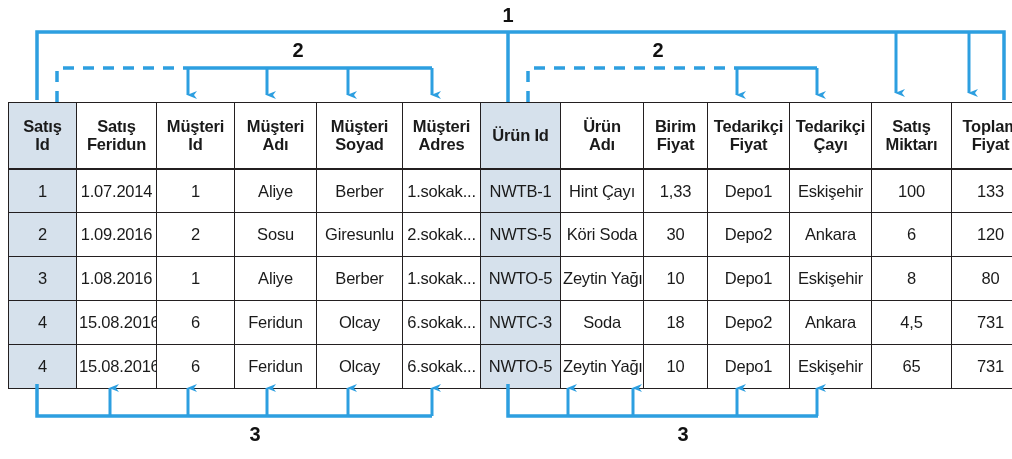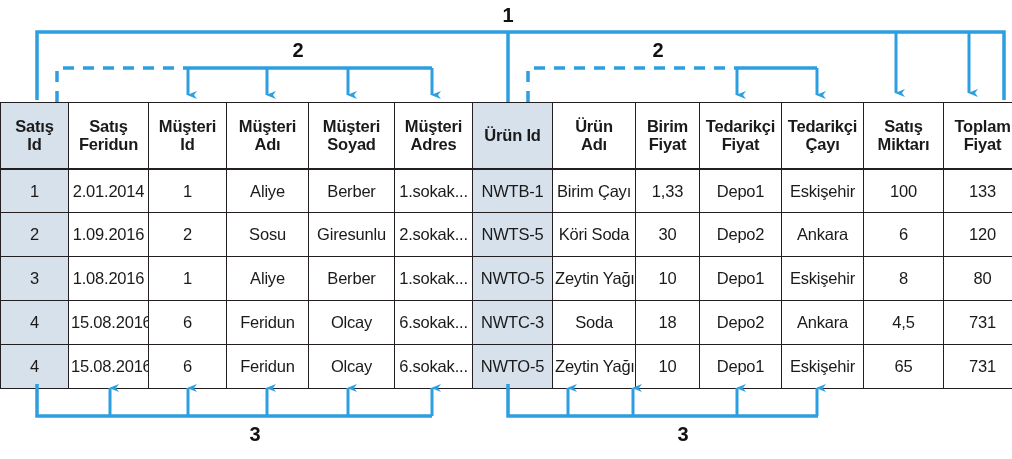--- a/index.html
+++ b/index.html
@@ -35,21 +35,21 @@
     font-weight: bold;
     font-size: 20px;
     color: #111111;
     line-height: 1;
     text-align: center;
   }
 
   
   #tbl-wrap {
     position: absolute;
-    left: 0; top: 102px;
+    left: 8px; top: 102px;
     width: 1000px;
   }
   table.sheet {
     border-collapse: collapse;
     width: 1012px;
     table-layout: fixed;
     background: #ffffff;
   }
   table.sheet th, table.sheet td {
     border: 1px solid #231f20;
@@ -193,27 +193,27 @@
           </th>
           <th>
             <span class="hdr-line">Toplam</span>
             <span class="hdr-line">Fiyat</span>
           </th>
         </tr>
       </thead>
       <tbody id="tbody">
           <tr>
             <td class="keycol">1</td>
-            <td>2.01.2014</td>
+            <td>1.07.2014</td>
             <td>1</td>
             <td>Aliye</td>
             <td>Berber</td>
             <td>1.sokak...</td>
             <td class="keycol">NWTB-1</td>
-            <td>Birim Çayı</td>
+            <td>Hint Çayı</td>
             <td>1,33</td>
             <td>Depo1</td>
             <td>Eskişehir</td>
             <td>100</td>
             <td>133</td>
           </tr>
           <tr>
             <td class="keycol">2</td>
             <td>1.09.2016</td>
             <td>2</td>

